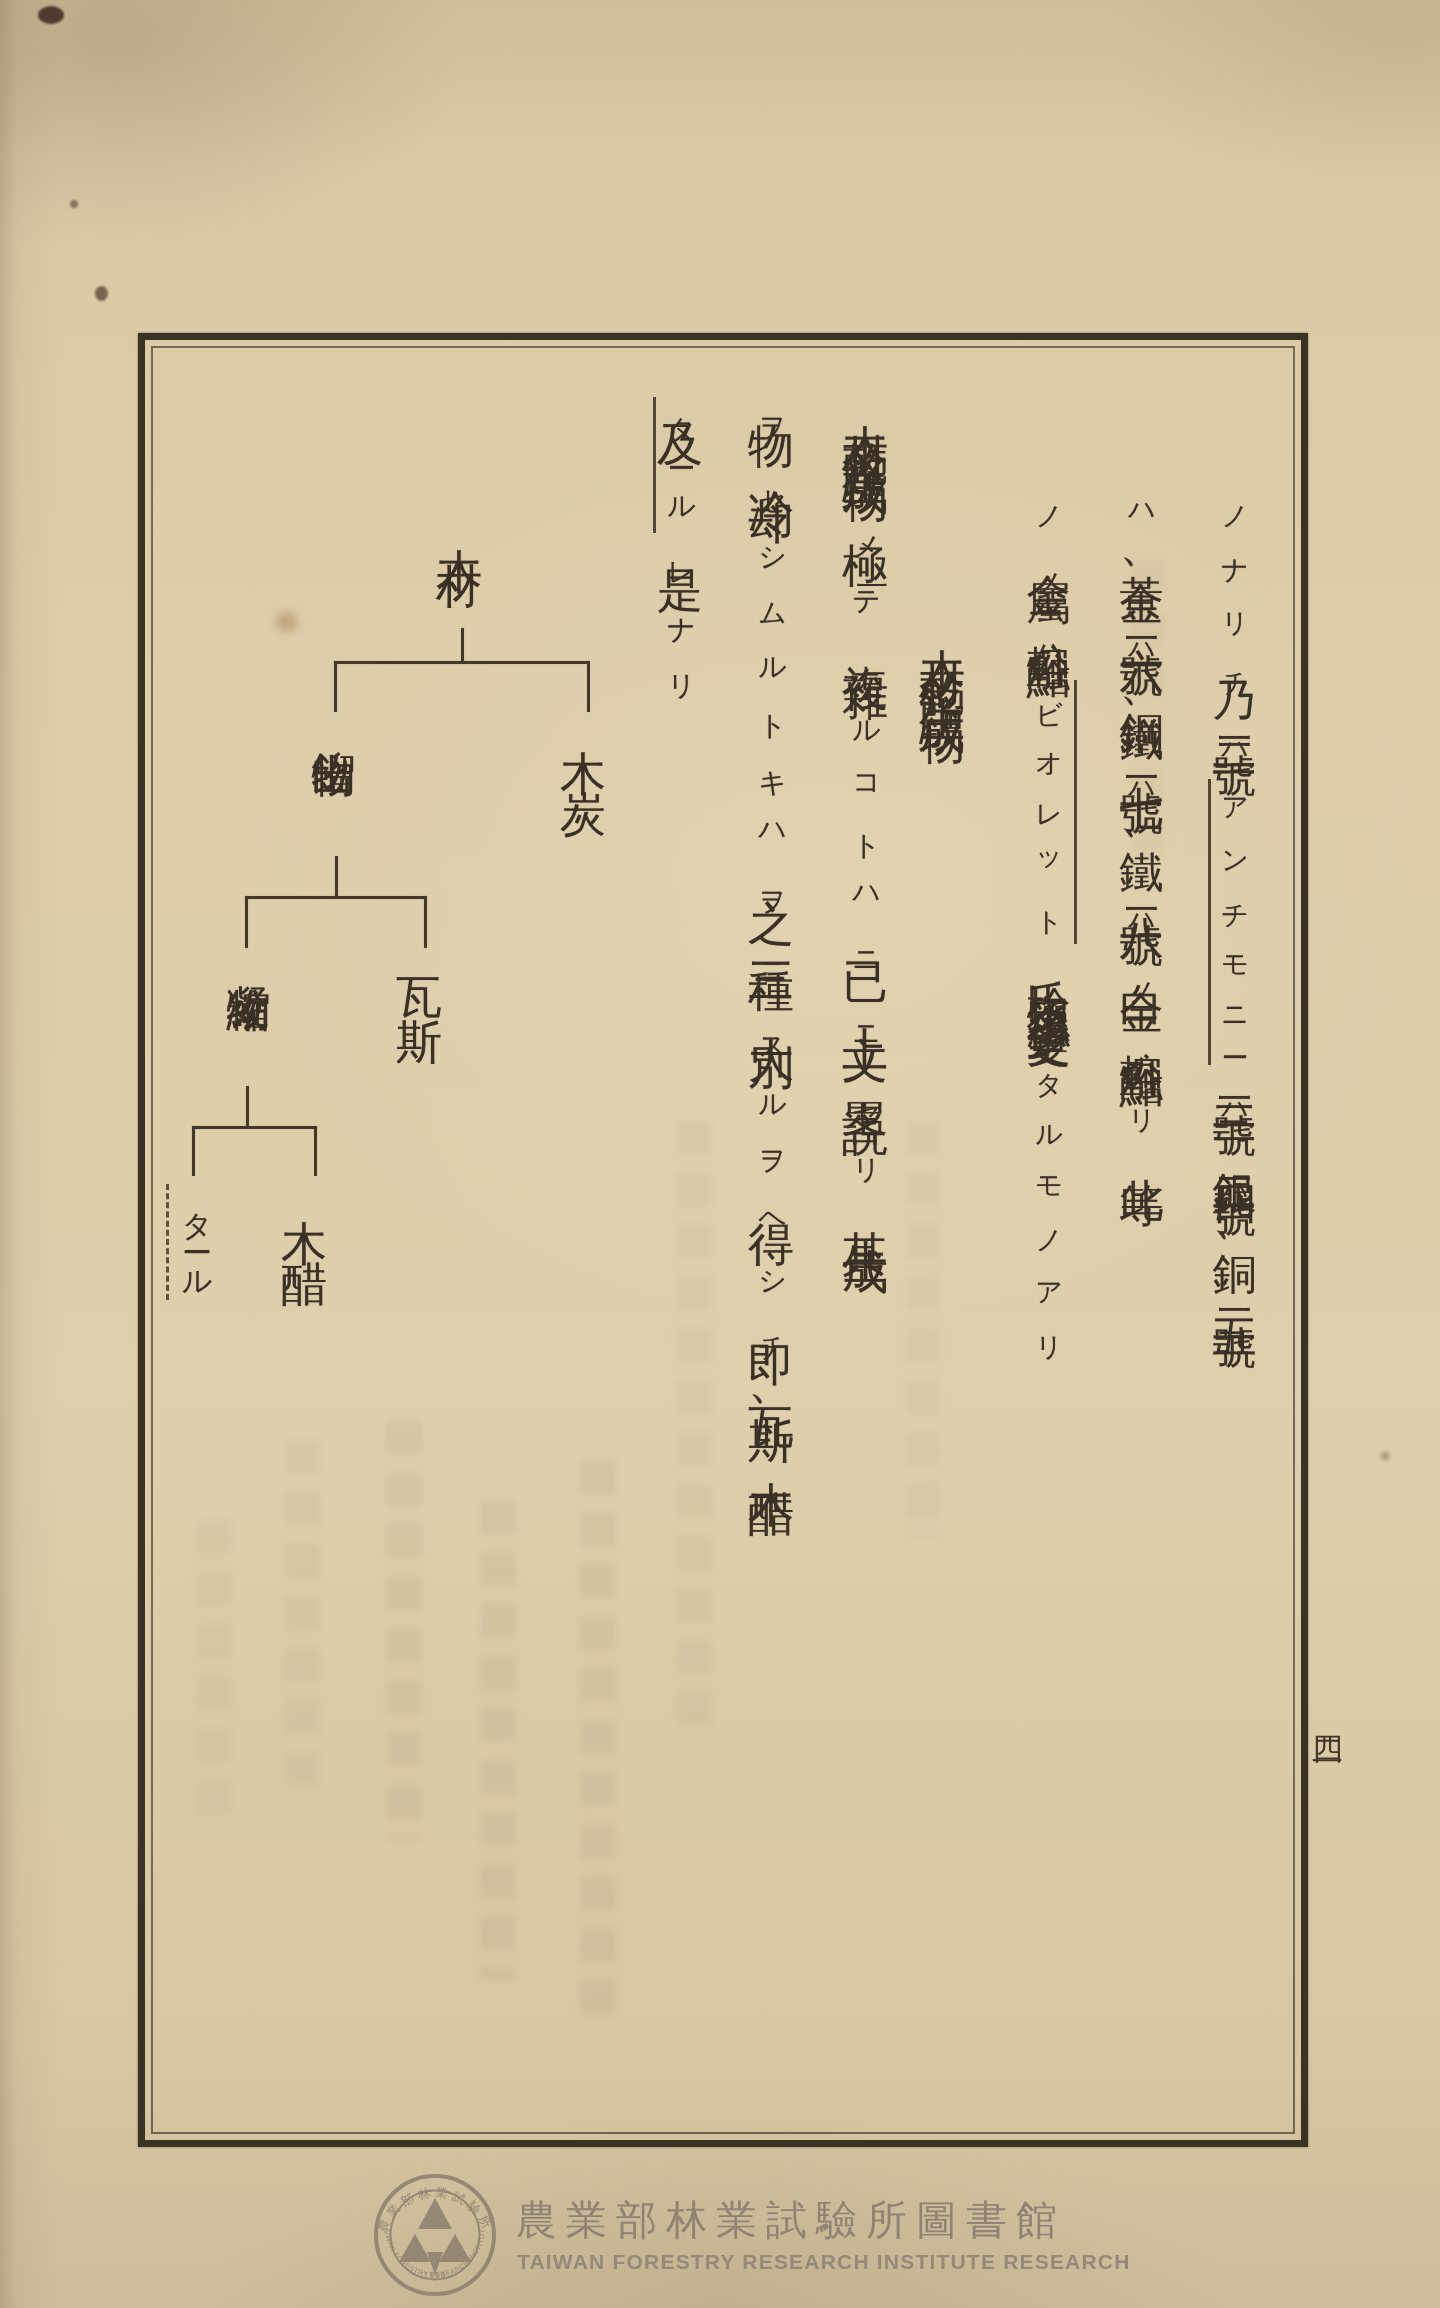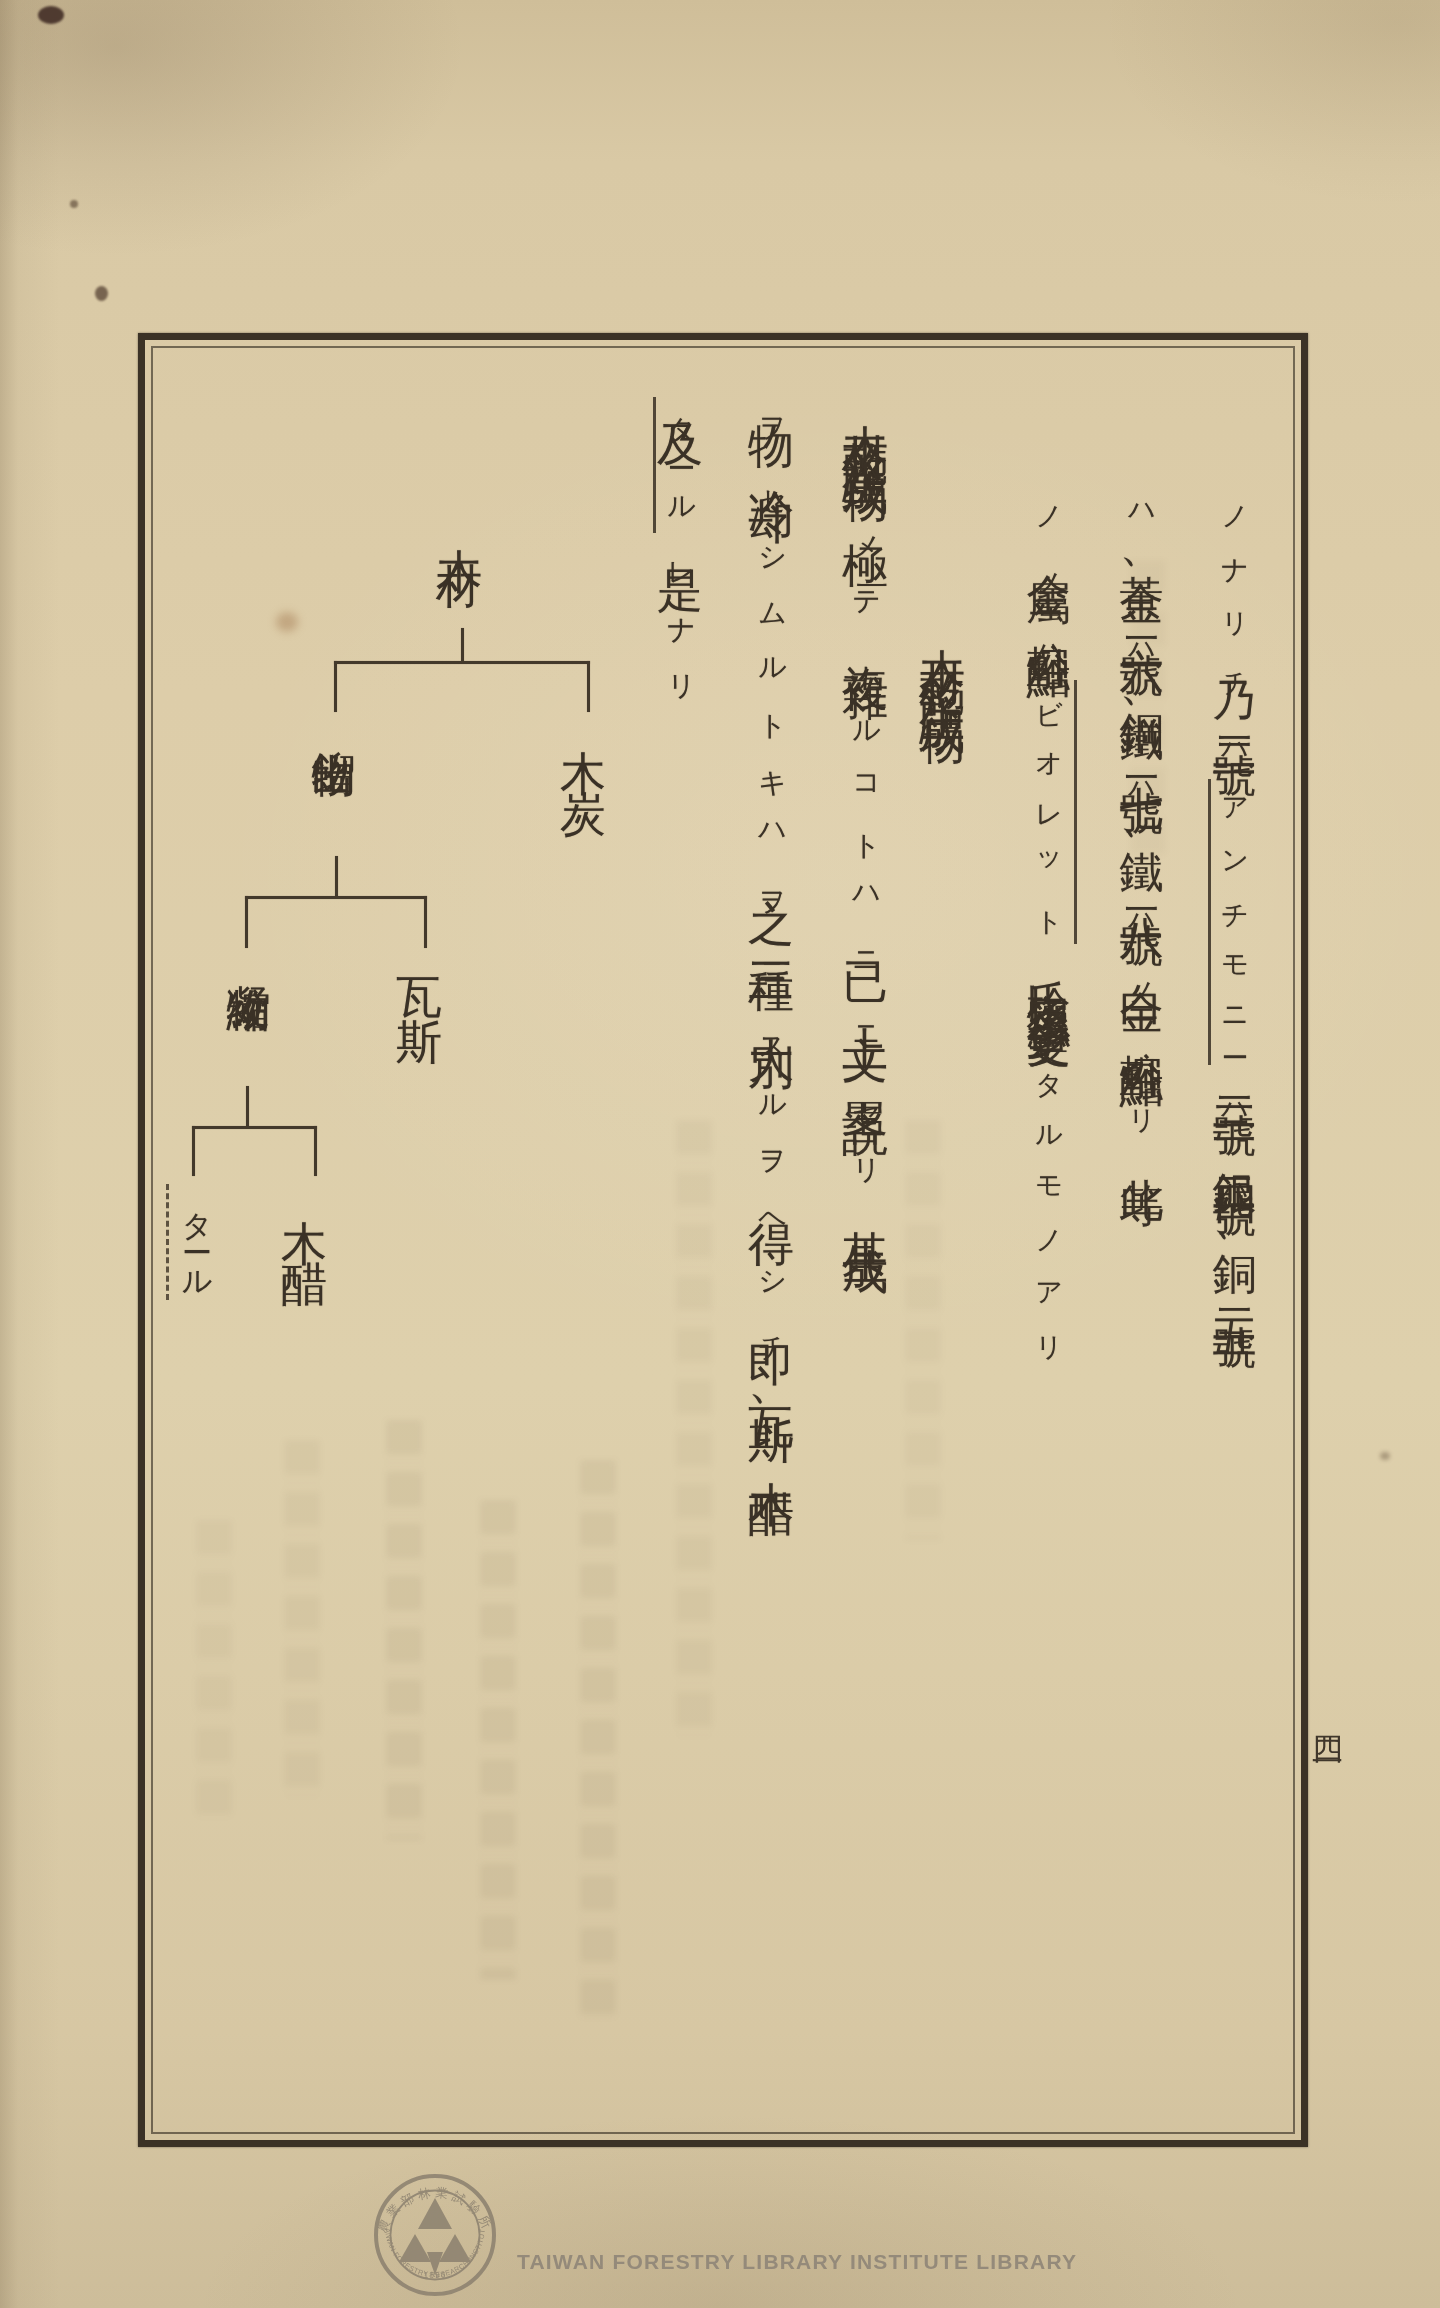--- a/index.html
+++ b/index.html
@@ -169,15 +169,16 @@
       <textPath href="#arcBottom" startOffset="50%" text-anchor="middle">TAIWAN FORESTRY RESEARCH INSTITUTE</textPath>
     </text>
     <g fill="#8d8270">
       <polygon points="63,26 46,57 80,57"></polygon>
       <polygon points="43,62 27,90 59,90"></polygon>
       <polygon points="83,62 67,90 99,90"></polygon>
       <polygon points="55,80 71,80 63,103"></polygon>
     </g>
     <text x="63" y="106" text-anchor="middle" font-family="'Liberation Sans','DejaVu Sans',sans-serif" font-size="8.5" letter-spacing="1" fill="#8d8270">1896</text>
   </svg>
-  <div class="lib-sub">TAIWAN FORESTRY LIBRARY INSTITUTE LIBRARY</div>
+  <div class="lib-title">農業部林業試驗所圖書館</div>
+  <div class="lib-sub">TAIWAN FORESTRY RESEARCH INSTITUTE RESEARCH</div>
 
 </div>
 
 </body></html>

